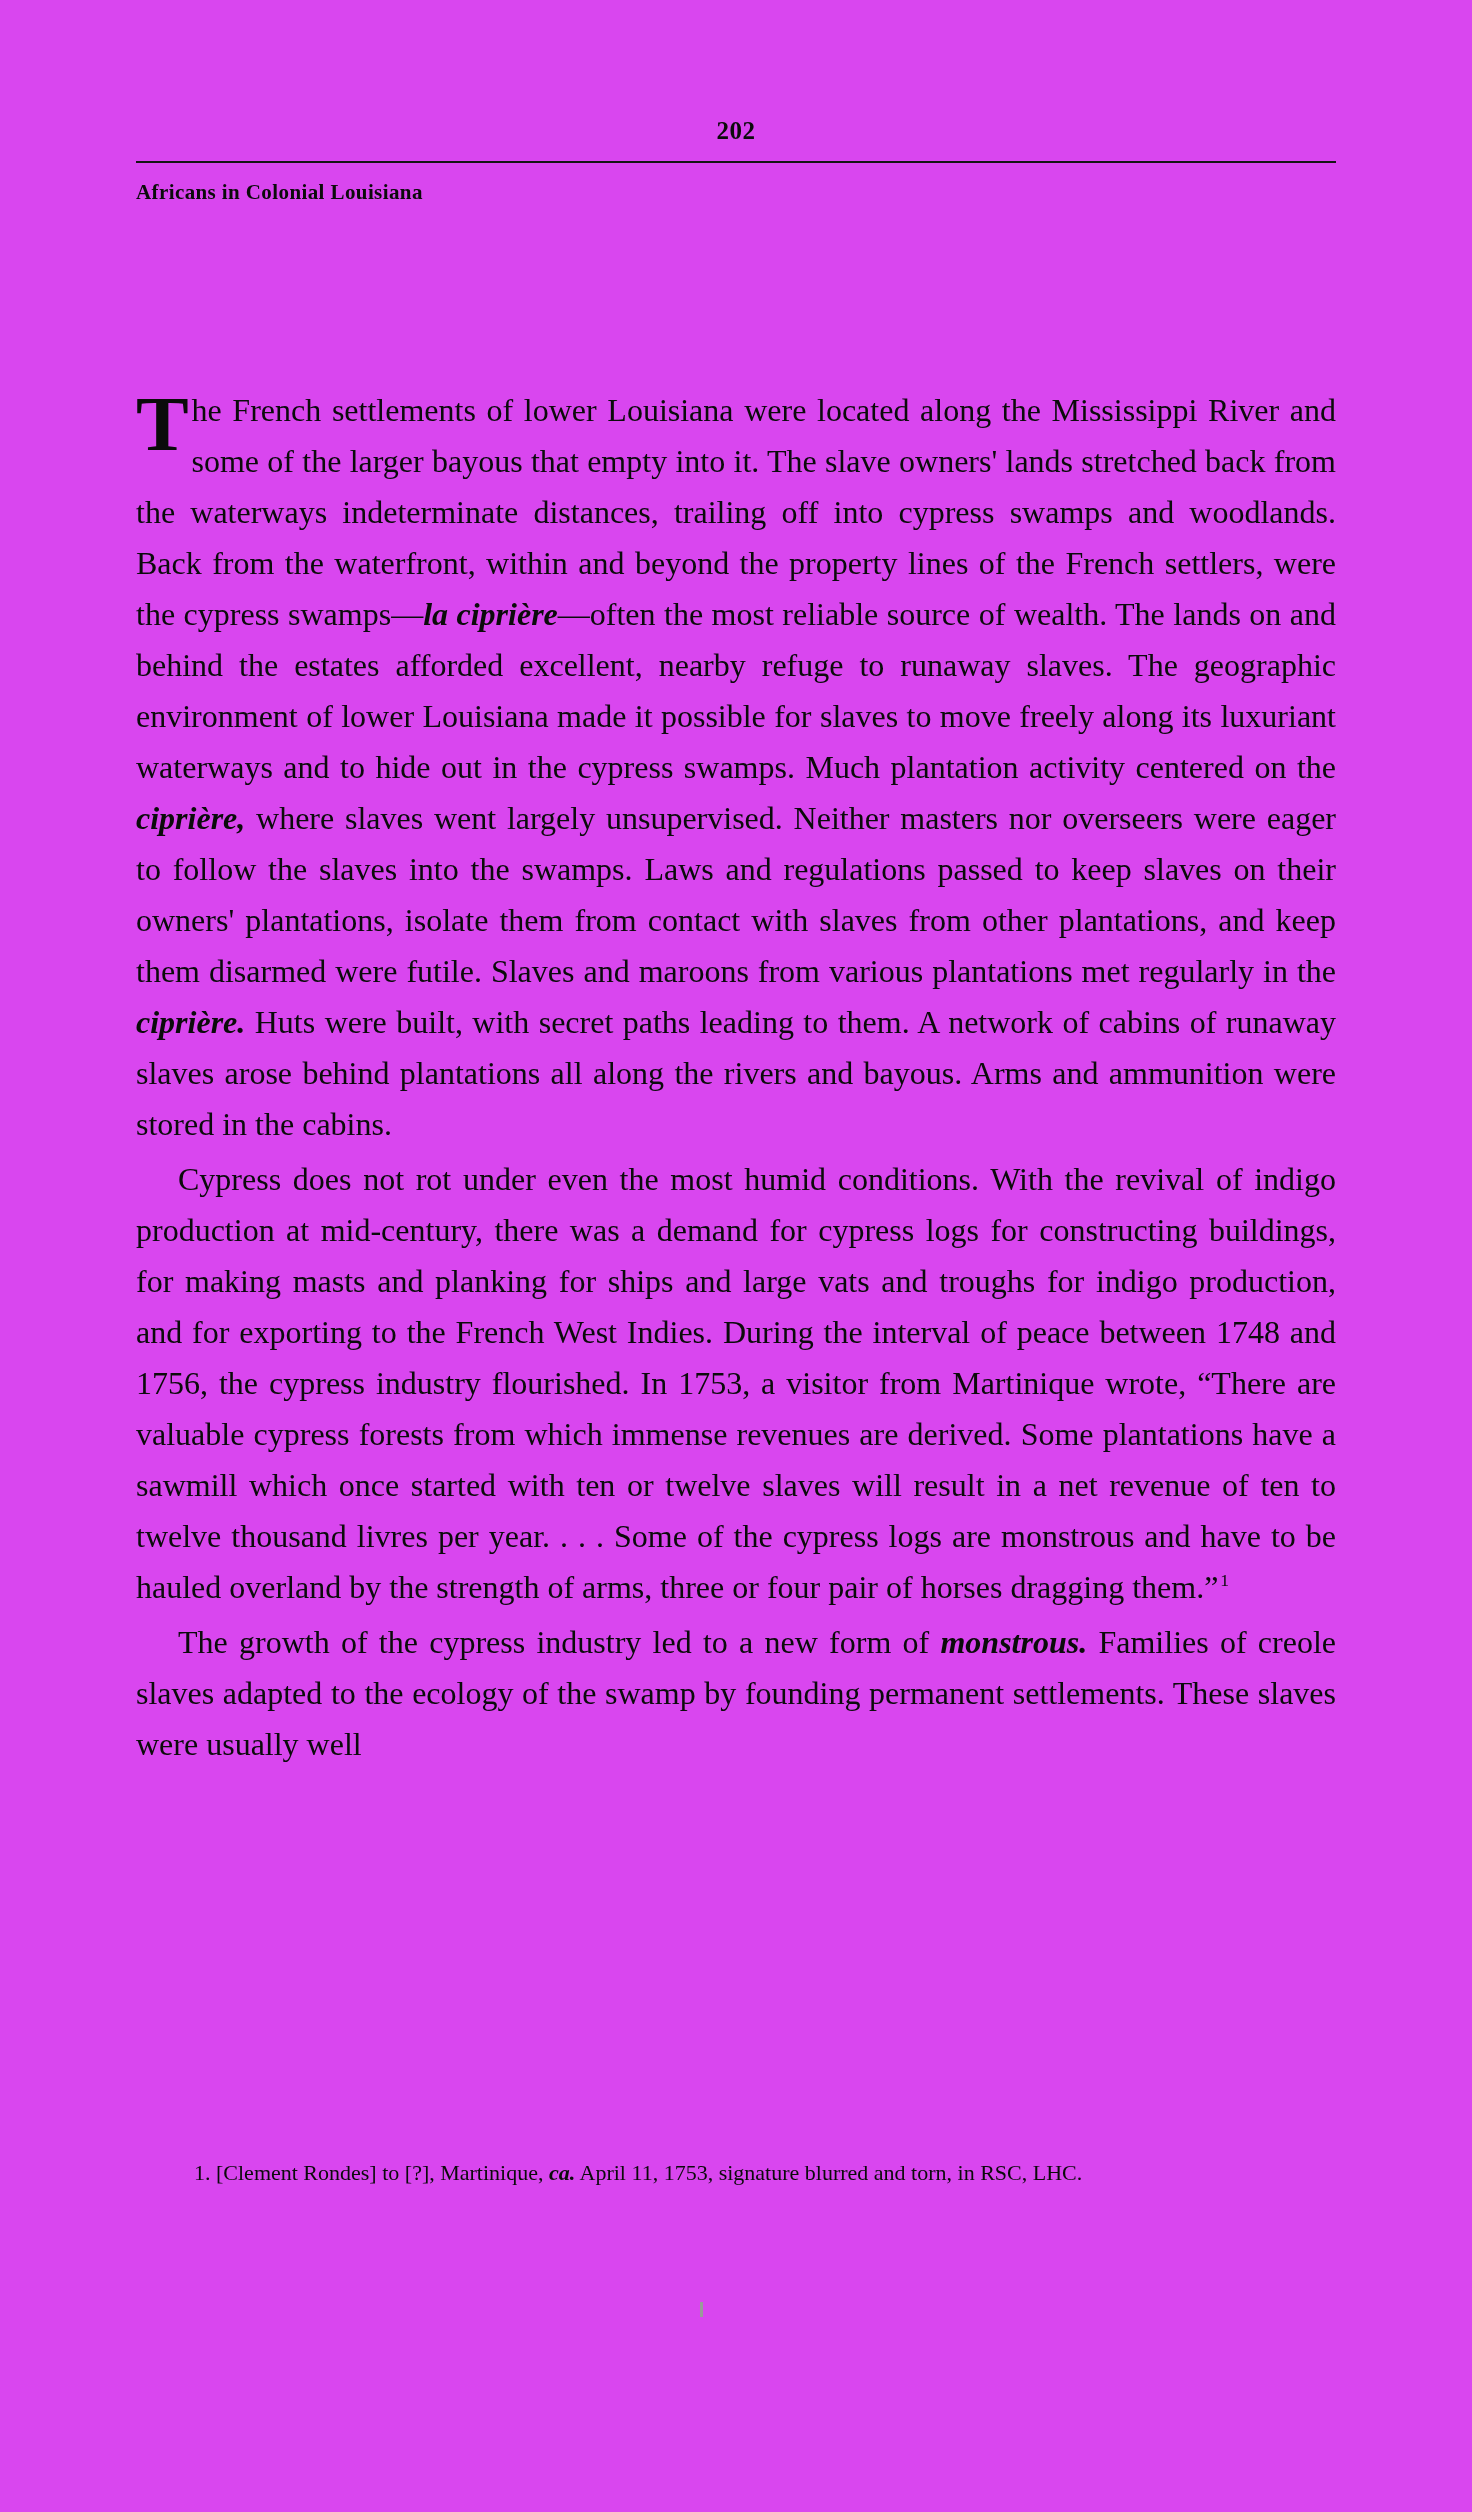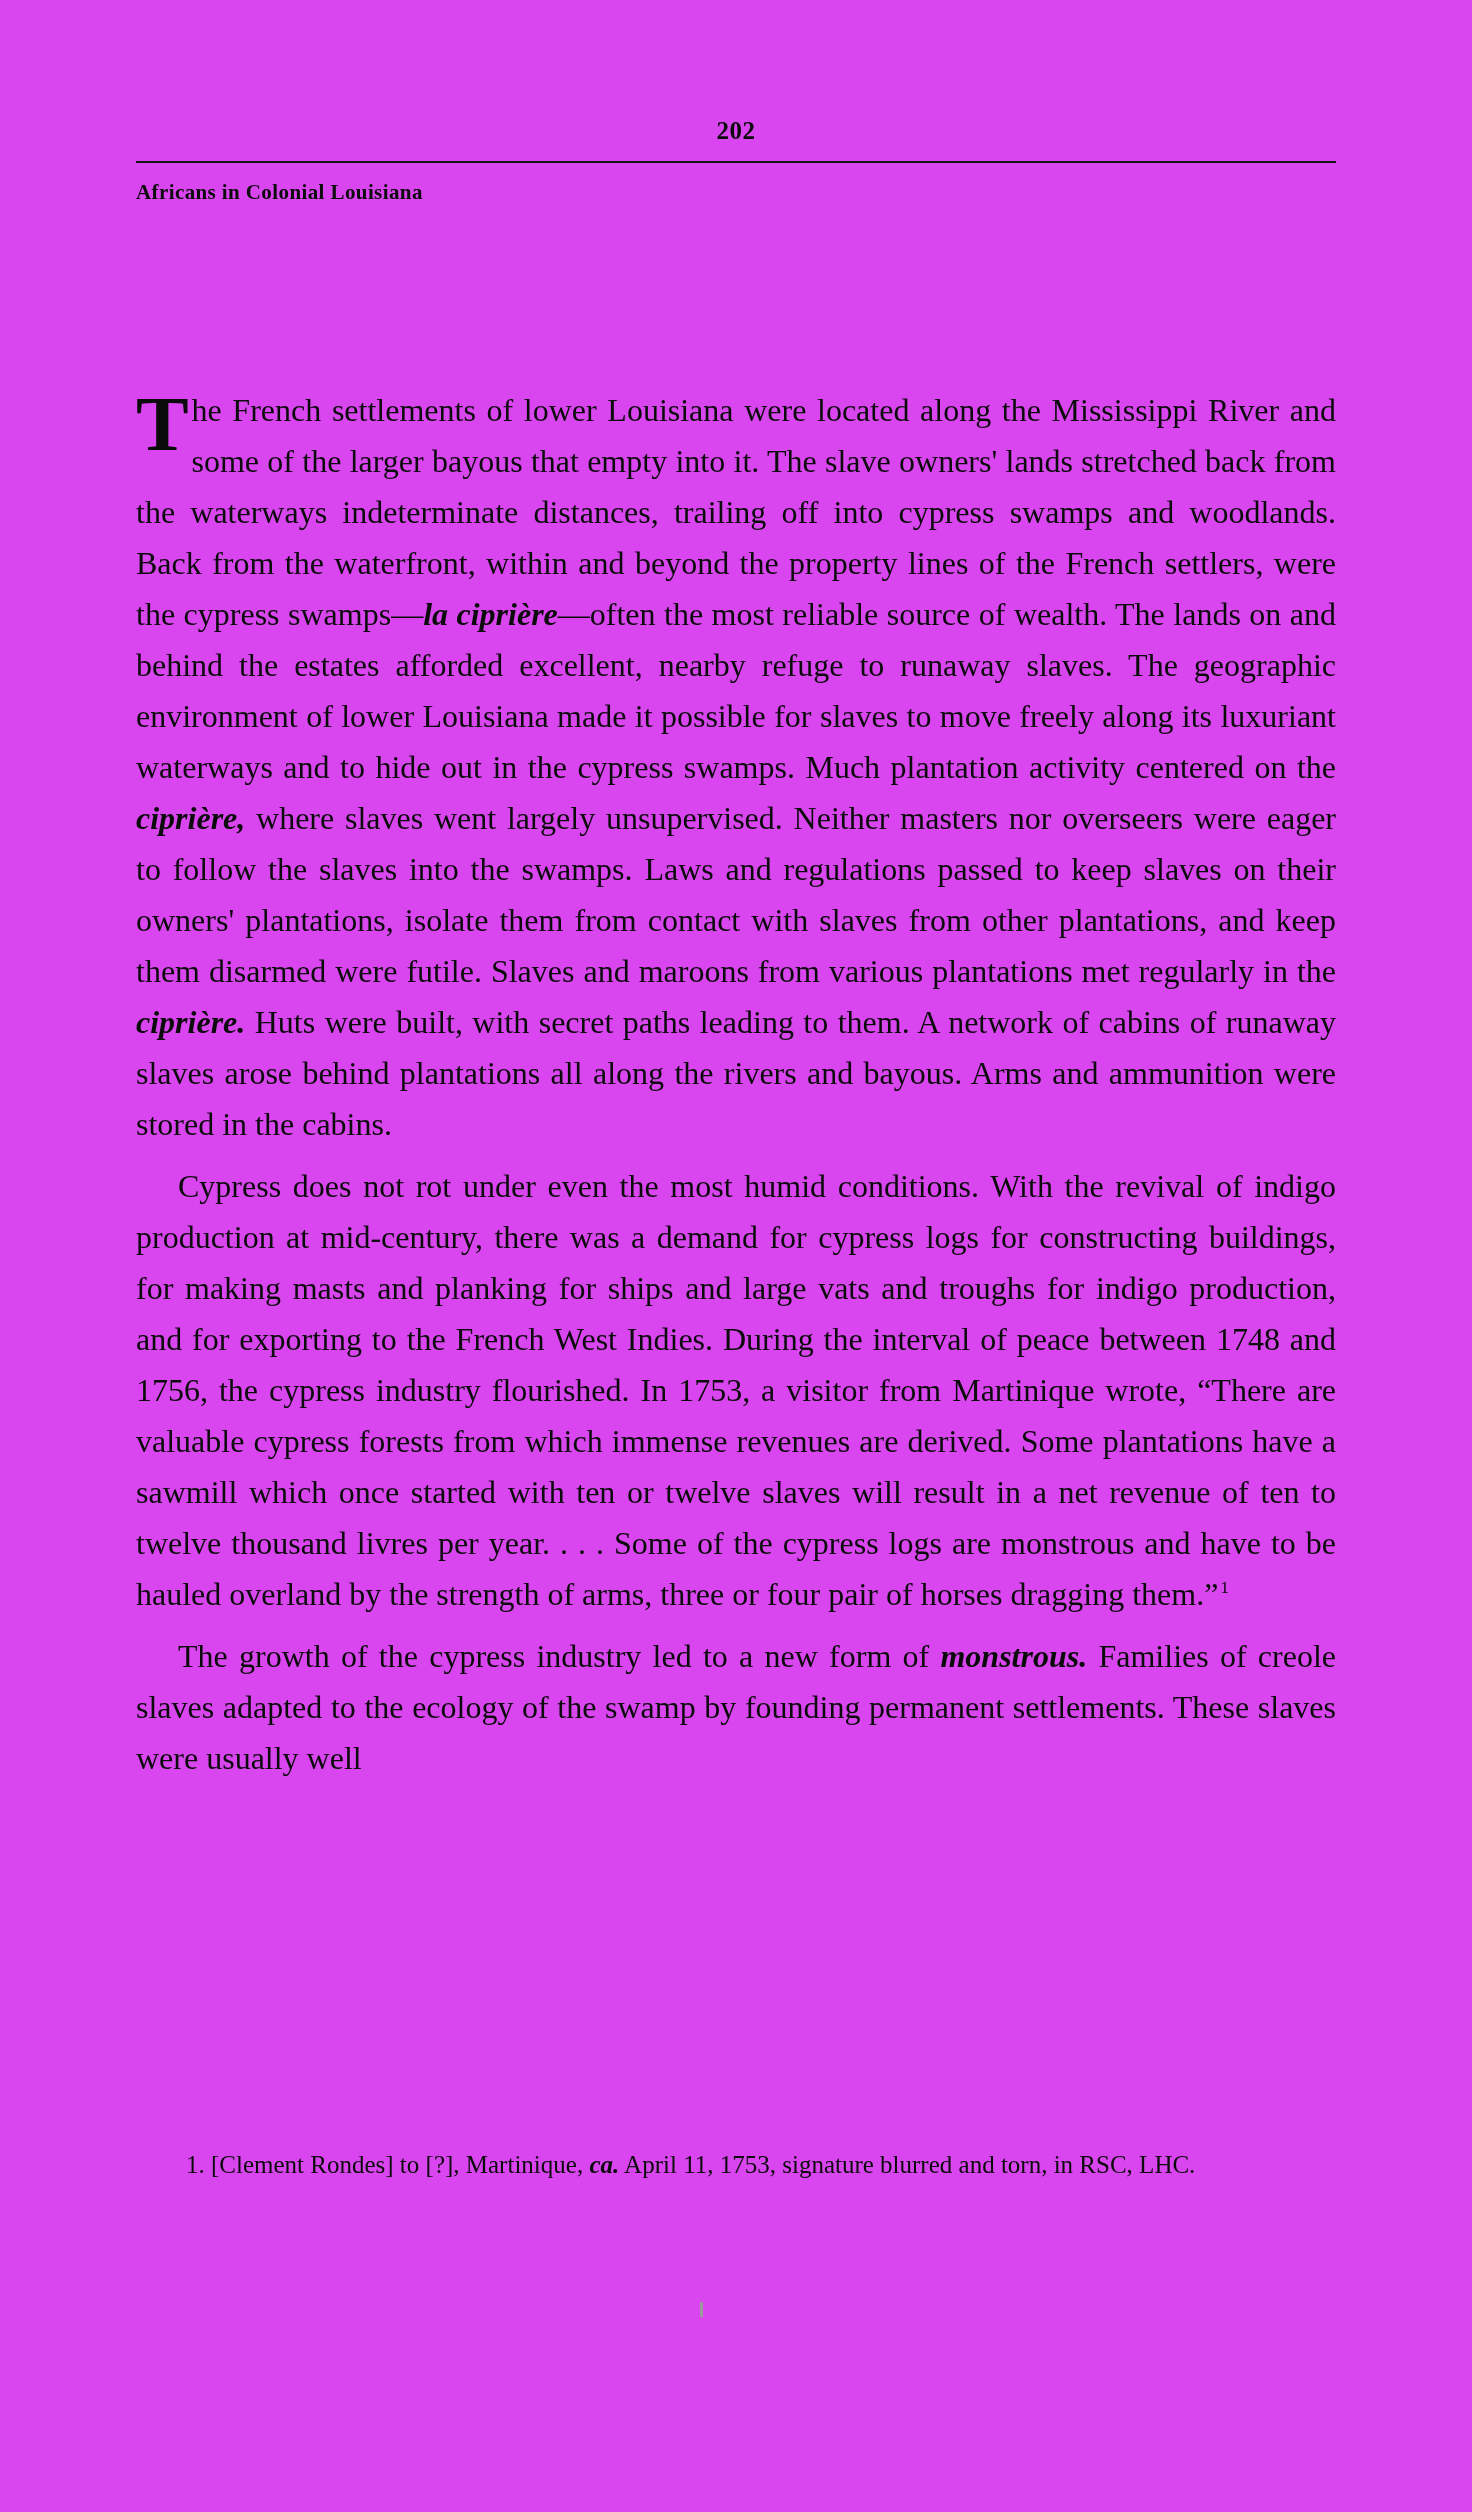--- a/index.html
+++ b/index.html
@@ -67,21 +67,21 @@
     line-height: 51px;
     text-align: justify;
     text-justify: inter-word;
     hyphens: manual;
     -webkit-hyphens: manual;
   }
   p.body-par.indented {
     text-indent: 42px;
   }
   p.body-par + p.body-par {
-    margin-top: 11px;
+    margin-top: 4px;
   }
 
   
   .dropcap-par {
     position: relative;
   }
   .dropcap {
     float: left;
     font-weight: bold;
     font-size: 79px;
@@ -103,22 +103,22 @@
   }
 
   
   .footnote-block {
     position: absolute;
     left: 136px;
     top: 2136px;
     width: 1200px;
   }
   p.footnote {
-    margin: 8px;
-    font-size: 25px;
+    margin: 16px;
+    font-size: 22px;
     line-height: 41px;
     text-align: justify;
     text-indent: 42px;
   }
 
   .tick {
     position: absolute;
     left: 700px;
     top: 2302px;
     width: 2.8px;

